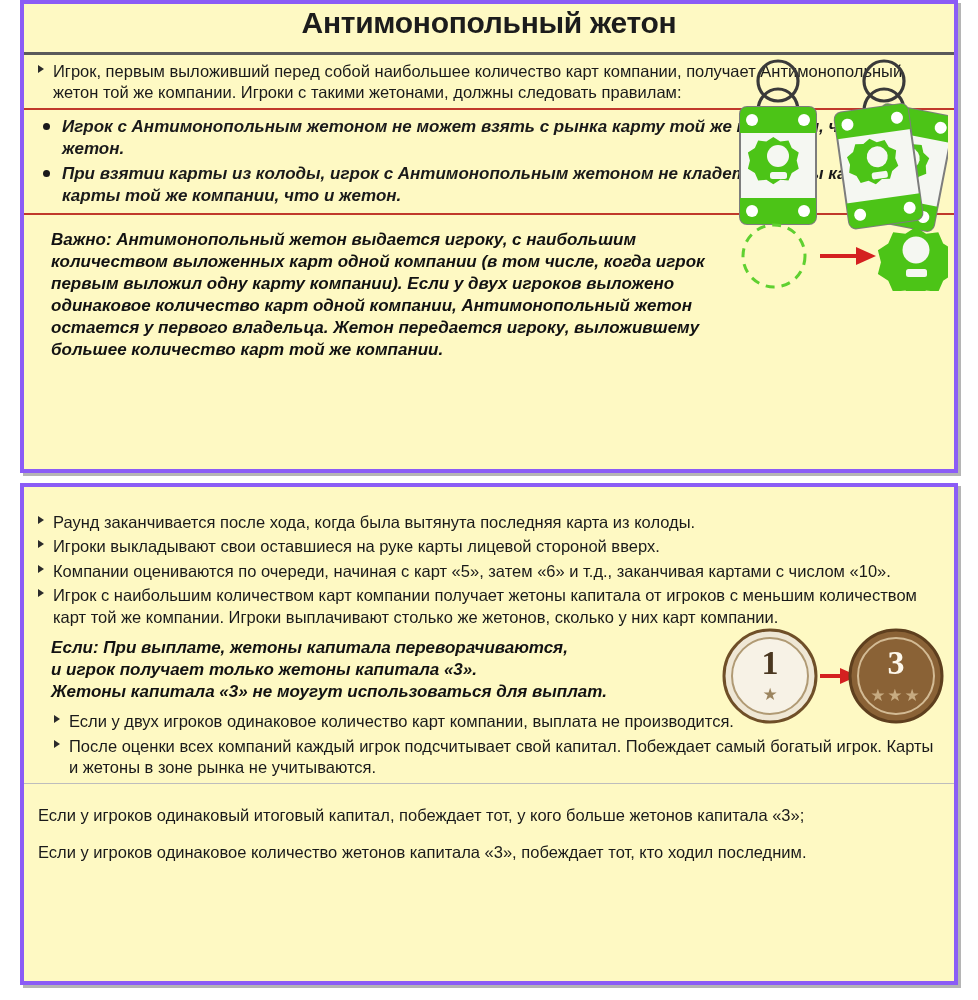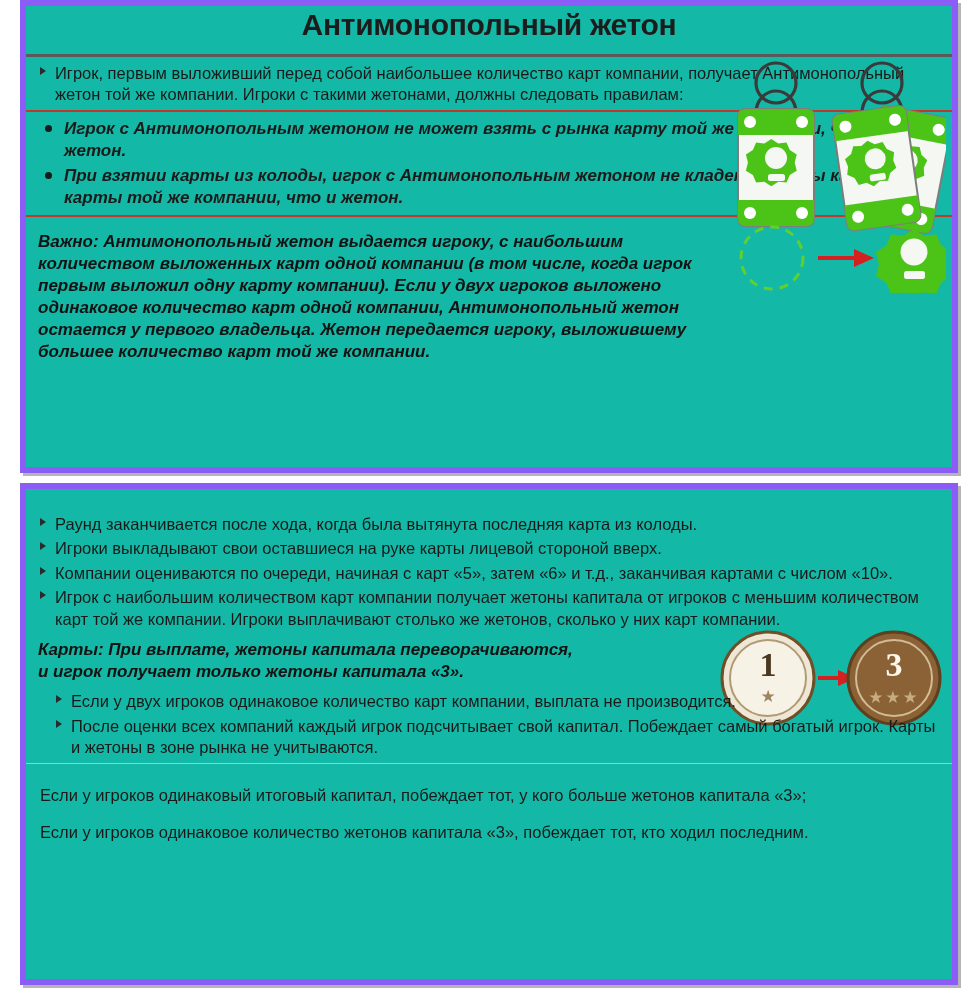--- a/index.html
+++ b/index.html
@@ -21,22 +21,22 @@
     width: 978px;
     height: 1000px;
     box-sizing: border-box;
     padding: 0 20px;
   }
 
   
   .panel {
     position: relative;
     box-sizing: border-box;
-    border: 6px solid #8b5cf6;
-    background: #14b8a6;
+    border: 4px solid #8b5cf6;
+    background: #fef9c3;
     box-shadow: 3px 3px 0 0 rgba(120,120,120,0.55);
   }
   .panel + .panel { margin-top: 10px; }
 
   .panel-header {
     border-bottom: 3px solid #5a5a5a;
     text-align: center;
     padding: 2px 0 4px 0;
   }
   .panel-title {
@@ -101,20 +101,21 @@
   }
   .dot-item .strong { font-weight: 900; }
 
   
   .important {
     font-style: italic;
     font-weight: bold;
     font-size: 17px;
     line-height: 1.30;
     color: #121212;
+    margin-left: 15px;
   }
   .important .lead { font-weight: 900; font-style: italic; }
 
   .note-block {
     padding: 10px 12px 8px 12px;
   }
 
   .plain-block {
     border-top: 1.5px solid #bdbdbd;
     padding: 5px 12px 6px 14px;
@@ -268,23 +269,24 @@
         </div>
         <div class="tri-item">
           <span class="tri-icon"></span>
           <span>Игрок с наибольшим количеством карт компании получает жетоны капитала от игроков с меньшим количеством карт той же компании. Игроки выплачивают столько же жетонов, сколько у них карт компании.</span>
         </div>
       </div>
 
       <div class="note-block" style="padding-top:7px;padding-bottom:6px;position:relative;">
         <div class="important" style="width:712px;">
           <div>
-            <span class="lead">Карты</span><span>: При выплате, жетоны капитала переворачиваются,</span>
+            <span class="lead">Если</span><span>: При выплате, жетоны капитала переворачиваются,</span>
           </div>
           <div>и игрок получает только жетоны капитала «3».</div>
+          <div>Жетоны капитала «3» не моугут использоваться для выплат.</div>
         </div>
 
         <div class="art" id="art-coins" style="top:-6px;">
           <svg width="226" height="104" viewBox="0 0 226 104" xmlns="http://www.w3.org/2000/svg">
 
             <g>
               <circle cx="52" cy="52" r="46" fill="#efe7d5" stroke="#6f4f28" stroke-width="3"></circle>
               <circle cx="52" cy="52" r="38" fill="#f7f2e6" stroke="#b09a74" stroke-width="2"></circle>
               <text x="52" y="50" text-anchor="middle" font-family="'Liberation Serif', serif" font-size="34" font-weight="bold" fill="#4a3720">1</text>
               <text x="52" y="76" text-anchor="middle" font-family="'DejaVu Sans', sans-serif" font-size="17" fill="#9c855f">★</text>

